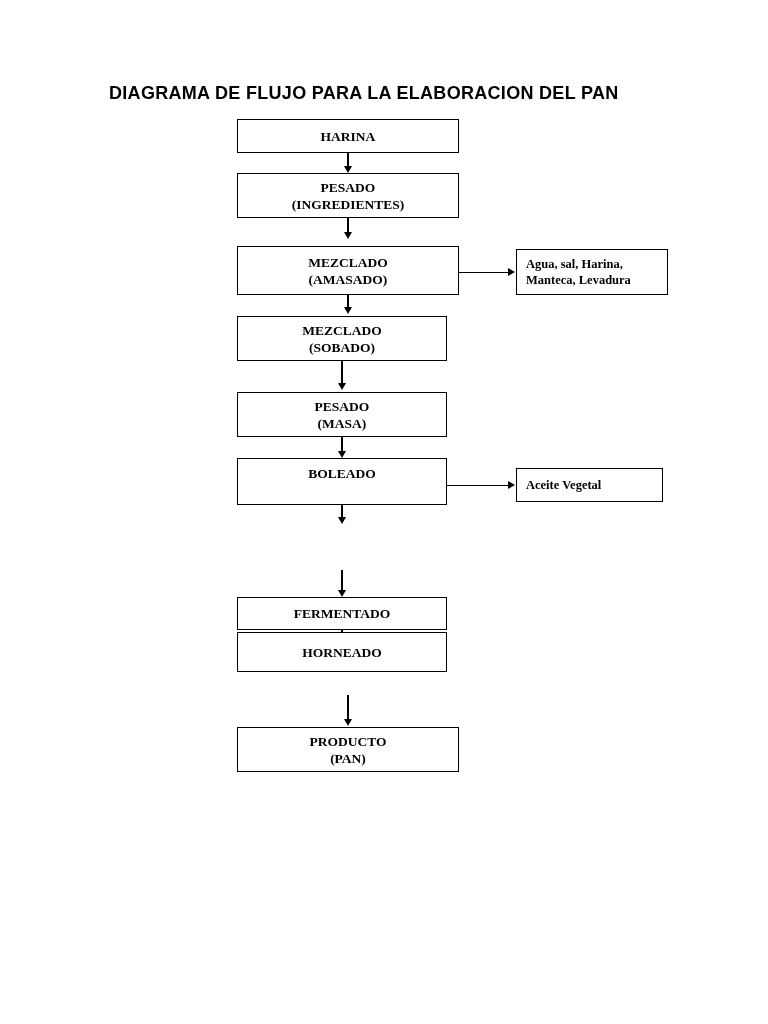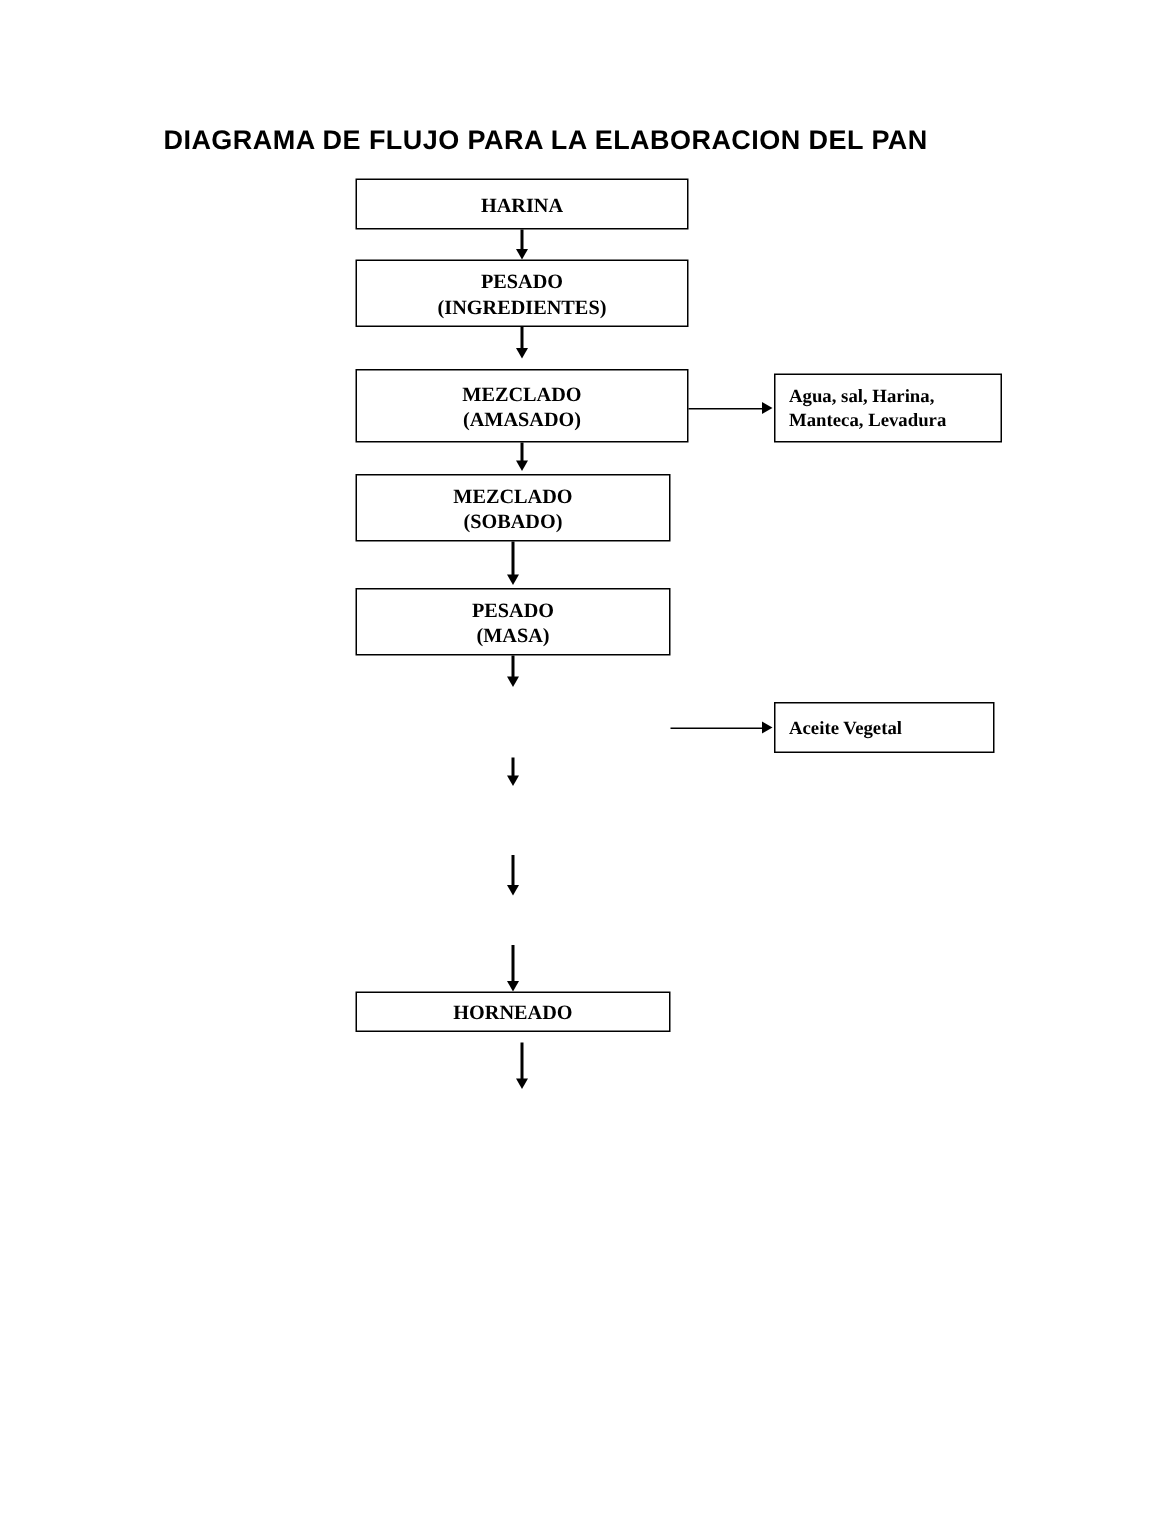--- a/index.html
+++ b/index.html
@@ -153,40 +153,50 @@
   <div class="arrow-down" style="left:337.5px; top:383px;"></div>
 
   <div class="node v-center" style="left:237px; top:392px; width:210px; height:45px;">
     <span class="node-label">PESADO
 (MASA)</span>
   </div>
 
   <div class="conn-v" style="left:341.3px; top:437px; height:15px;"></div>
   <div class="arrow-down" style="left:337.5px; top:451px;"></div>
 
+  <div class="node v-top" style="left:237px; top:458px; width:210px; height:47px;">
+    <span class="node-label">BOLEADO</span>
+  </div>
 
   <div class="conn-h" style="left:447px; top:484.5px; width:62px;"></div>
   <div class="arrow-right" style="left:508px; top:480.5px;"></div>
 
   <div class="side-node" style="left:516px; top:468px; width:147px; height:34px;">
     <span class="side-node-label">Aceite Vegetal</span>
   </div>
 
   <div class="conn-v" style="left:341.3px; top:505px; height:13px;"></div>
   <div class="arrow-down" style="left:337.5px; top:517px;"></div>
 
 
   <div class="conn-v" style="left:341.3px; top:570px; height:21px;"></div>
   <div class="arrow-down" style="left:337.5px; top:590px;"></div>
 
+  <div class="node v-center" style="left:237px; top:597px; width:210px; height:33px;">
+    <span class="node-label">FERMENTADO</span>
+  </div>
 
   <div class="conn-v" style="left:341.3px; top:630px; height:25px;"></div>
   <div class="arrow-down" style="left:337.5px; top:654px;"></div>
 
-  <div class="node v-center" style="left:237px; top:661px; width:210px; height:27px;">
+  <div class="node v-center" style="left:237px; top:632px; width:210px; height:40px;">
     <span class="node-label">HORNEADO</span>
   </div>
 
   <div class="conn-v" style="left:347.3px; top:695px; height:25px;"></div>
   <div class="arrow-down" style="left:343.5px; top:719px;"></div>
 
+  <div class="node v-center" style="left:237px; top:727px; width:222px; height:45px;">
+    <span class="node-label">PRODUCTO
+(PAN)</span>
+  </div>
 
 </div>
 
 </body></html>

